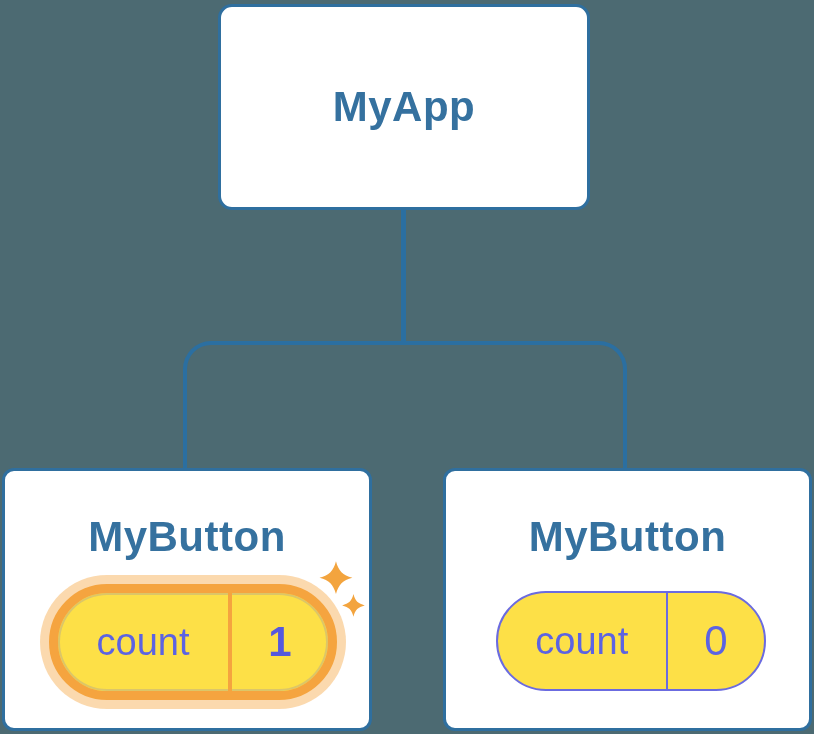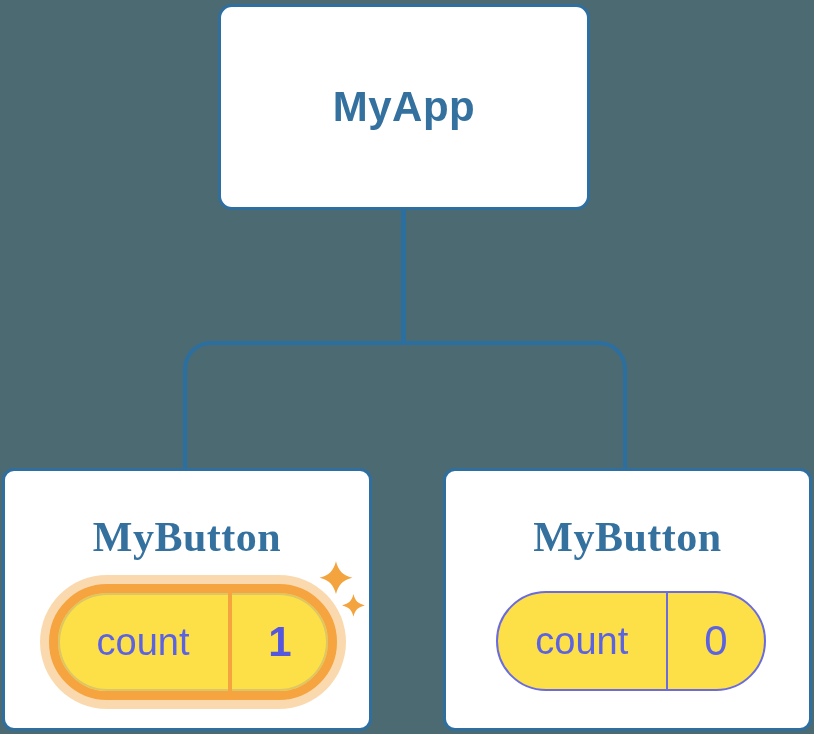--- a/index.html
+++ b/index.html
@@ -24,21 +24,21 @@
     background:#2B6FA1;
   }
   .branch{
     position:absolute;left:183px;top:341px;width:444px;height:127px;
     border:4px solid #2B6FA1;border-bottom:none;
     border-radius:28px 28px 0 0;box-sizing:border-box;
   }
   .child-node{top:468px;height:263px;border-radius:12px;}
   .child-left{left:2px;width:370px;}
   .child-right{left:443px;width:369px;}
-  .child-label{display:block;text-align:center;margin-top:42px;font-family:Liberation Serif, serif;}
+  .child-label{display:block;text-align:center;margin-top:42px;}
 
   .pill{
     position:absolute;display:flex;align-items:stretch;
     background:#fde047;box-sizing:border-box;
   }
   .pill-plain{
     left:50px;top:120px;width:270px;height:100px;
     border:2.5px solid #6B6BE0;border-radius:52px;
   }
   .pill-highlight{

